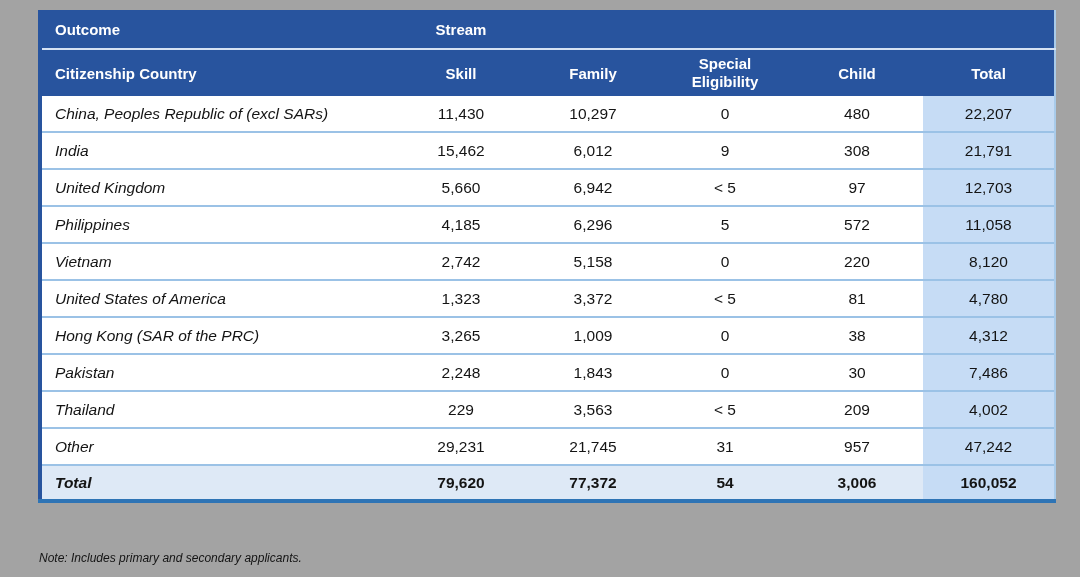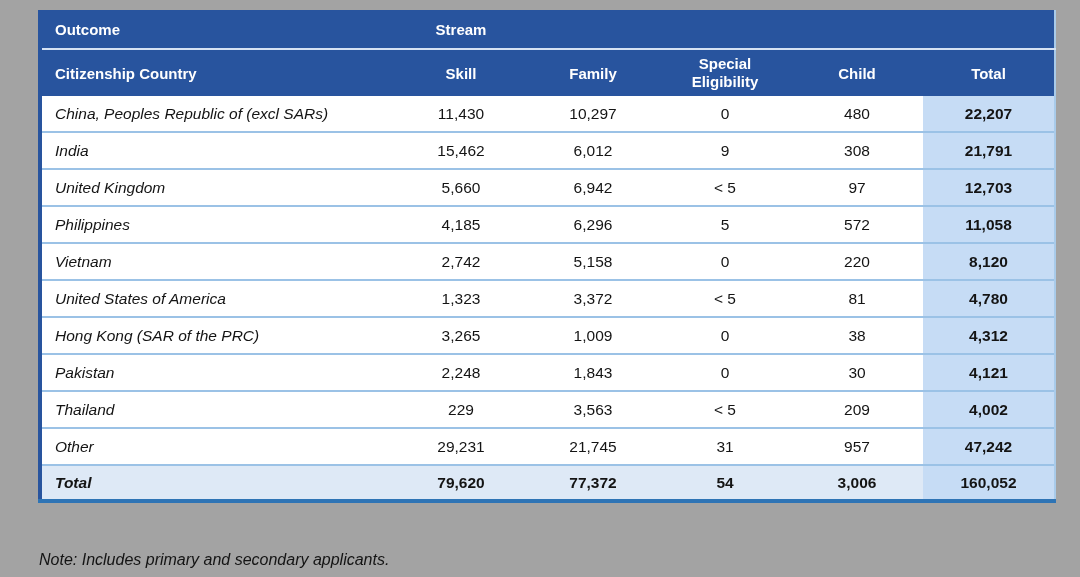--- a/index.html
+++ b/index.html
@@ -54,40 +54,40 @@
     padding: 0;
   }
   tbody tr:first-child td { border-top: none; }
   td.cell-country {
     text-align: left;
     padding-left: 13px;
     font-style: italic;
   }
   td.total-col {
     background: #C6DCF5;
-    font-weight: bold;
+    font-weight: normal;
   }
   
   tr.total-row td {
     background: #DEE9F6;
     font-weight: bold;
     height: 33px;
     border-top: 2px solid #9BC2E6;
     border-bottom: 4px solid #2E74B5;
   }
   tr.total-row td.total-col { background: #C6DCF5; }
   
   th:first-child, td:first-child { border-left: 4px solid #28549E; }
   th:last-child, td:last-child { border-right: 2px solid #A9CBEA; }
   
   .note {
     position: absolute;
     left: 39px;
     top: 551px;
-    font-size: 16px;
+    font-size: 12px;
     font-style: italic;
     color: #141414;
   }
 </style>
 </head>
 <body>
 
 <div class="page">
 
   <table class="data-table">
@@ -174,21 +174,21 @@
     <td>0</td>
     <td>38</td>
     <td class="total-col">4,312</td>
   </tr>
         <tr>
     <td class="cell-country">Pakistan</td>
     <td>2,248</td>
     <td>1,843</td>
     <td>0</td>
     <td>30</td>
-    <td class="total-col">4,121</td>
+    <td class="total-col">7,486</td>
   </tr>
         <tr>
     <td class="cell-country">Thailand</td>
     <td>229</td>
     <td>3,563</td>
     <td>&lt; 5</td>
     <td>209</td>
     <td class="total-col">4,002</td>
   </tr>
         <tr>

